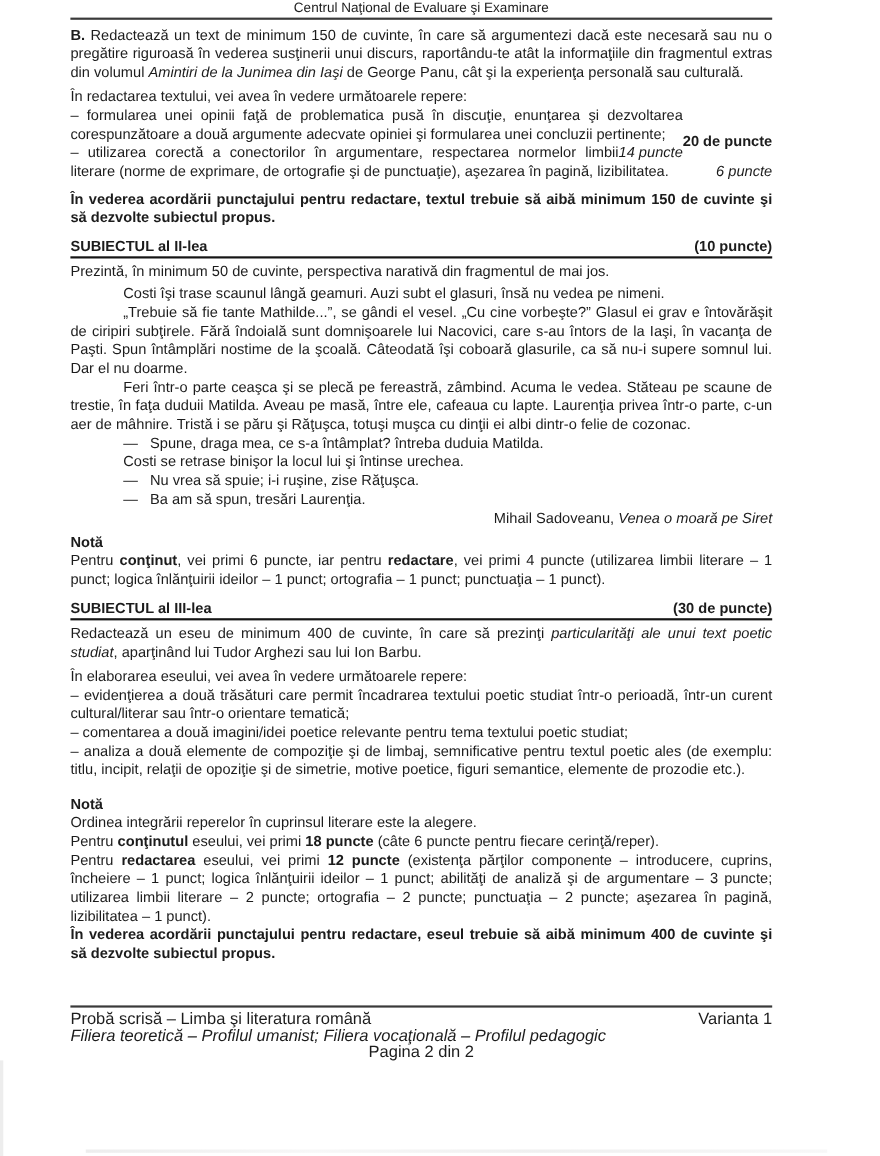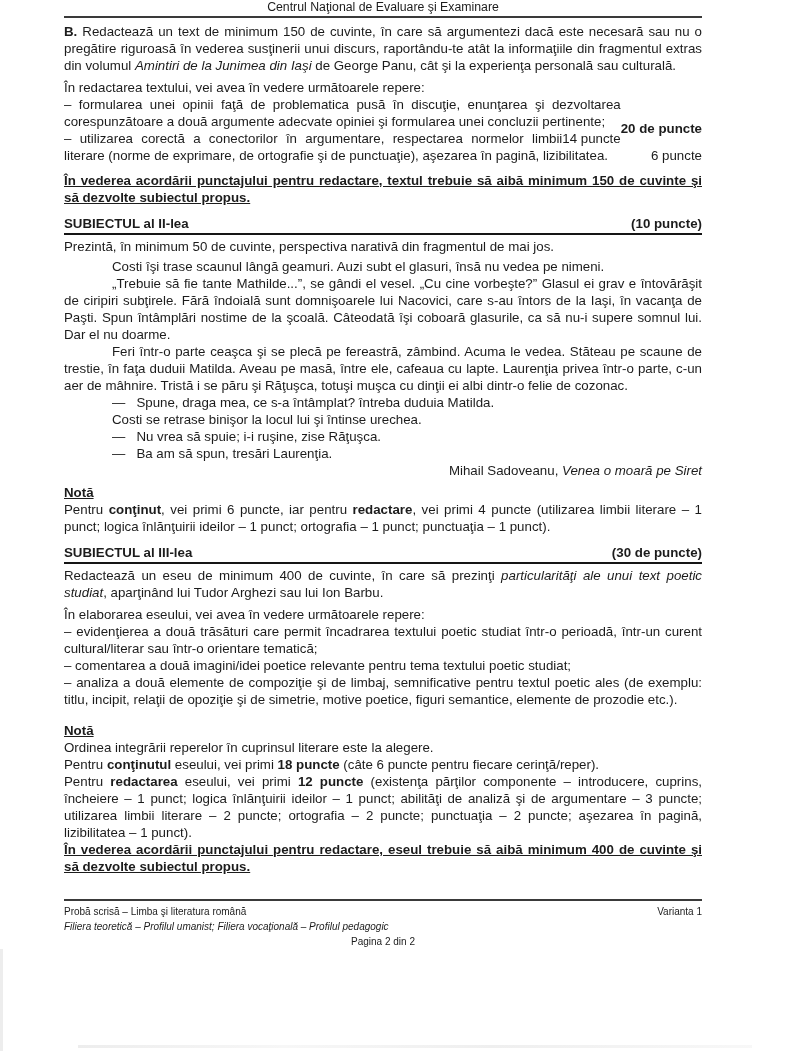--- a/index.html
+++ b/index.html
@@ -18,45 +18,45 @@
   .doc-header{
     text-align:center;
     font-size:12.3px;
     line-height:15px;
     padding-bottom:1px;
     border-bottom:2px solid #3a3a3a;
   }
   
   p{margin:0;}
   .just{text-align:justify;}
-  .bold{font-weight:bold;text-decoration:underline;}
+  .bold{font-weight:bold;}
   .pts{float:right;font-weight:bold;margin-top:46px;}
-  .pts-reg{float:right;}
+  .pts-reg{float:right;font-style:italic;}
   .mt3{margin-top:3px;}
   .mt5{margin-top:5px;}
   .mt8{margin-top:8px;}
   .mt10{}
   .mt14{margin-top:14px;}
   
   .section-header{
     display:flex;justify-content:space-between;
     font-weight:bold;
     border-bottom:2px solid #151515;
     padding-bottom:1px;
     margin-top:9px;
   }
   
   .quote p{text-indent:48px;text-align:justify;}
   .attribution{text-align:right;}
   
   .doc-footer{
-    margin-top:24px;
+    margin-top:39px;
     border-top:2px solid #3a3a3a;
     padding-top:3px;
-    font-size:10px;
+    font-size:15px;
     line-height:15px;
   }
   .footer-row1{display:flex;justify-content:space-between;}
   .footer-center{text-align:center;}
   .italic{font-style:italic;}
   
   .artifact-left{
     position:absolute;left:0;top:940;width:3px;height:111px;background:#ededed;
   }
   .artifact-bottom{

